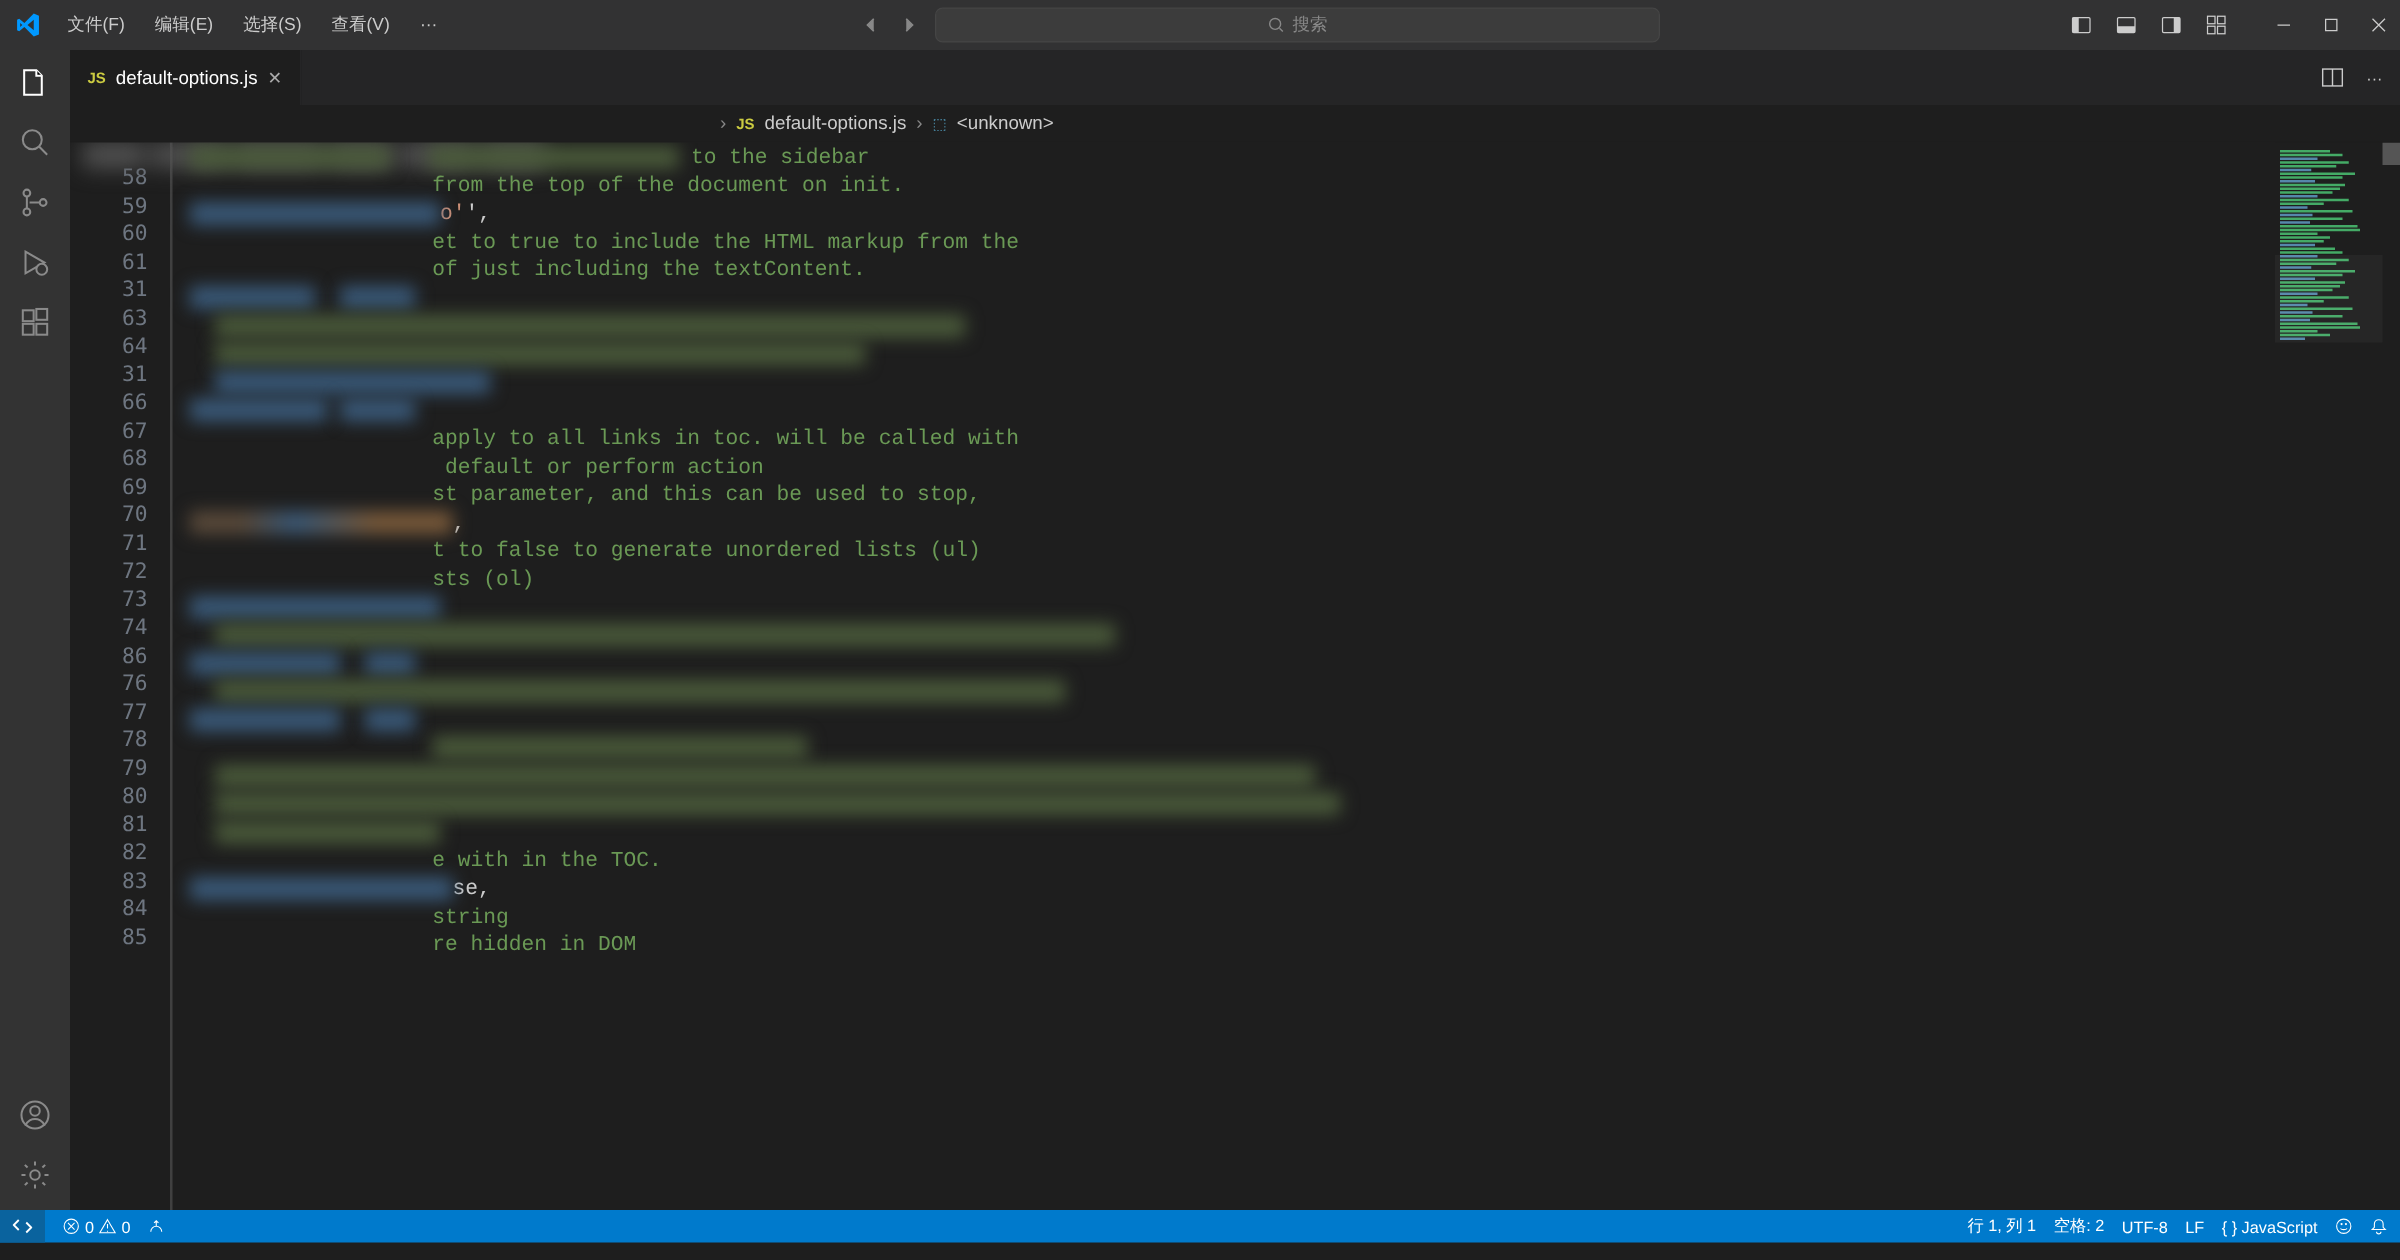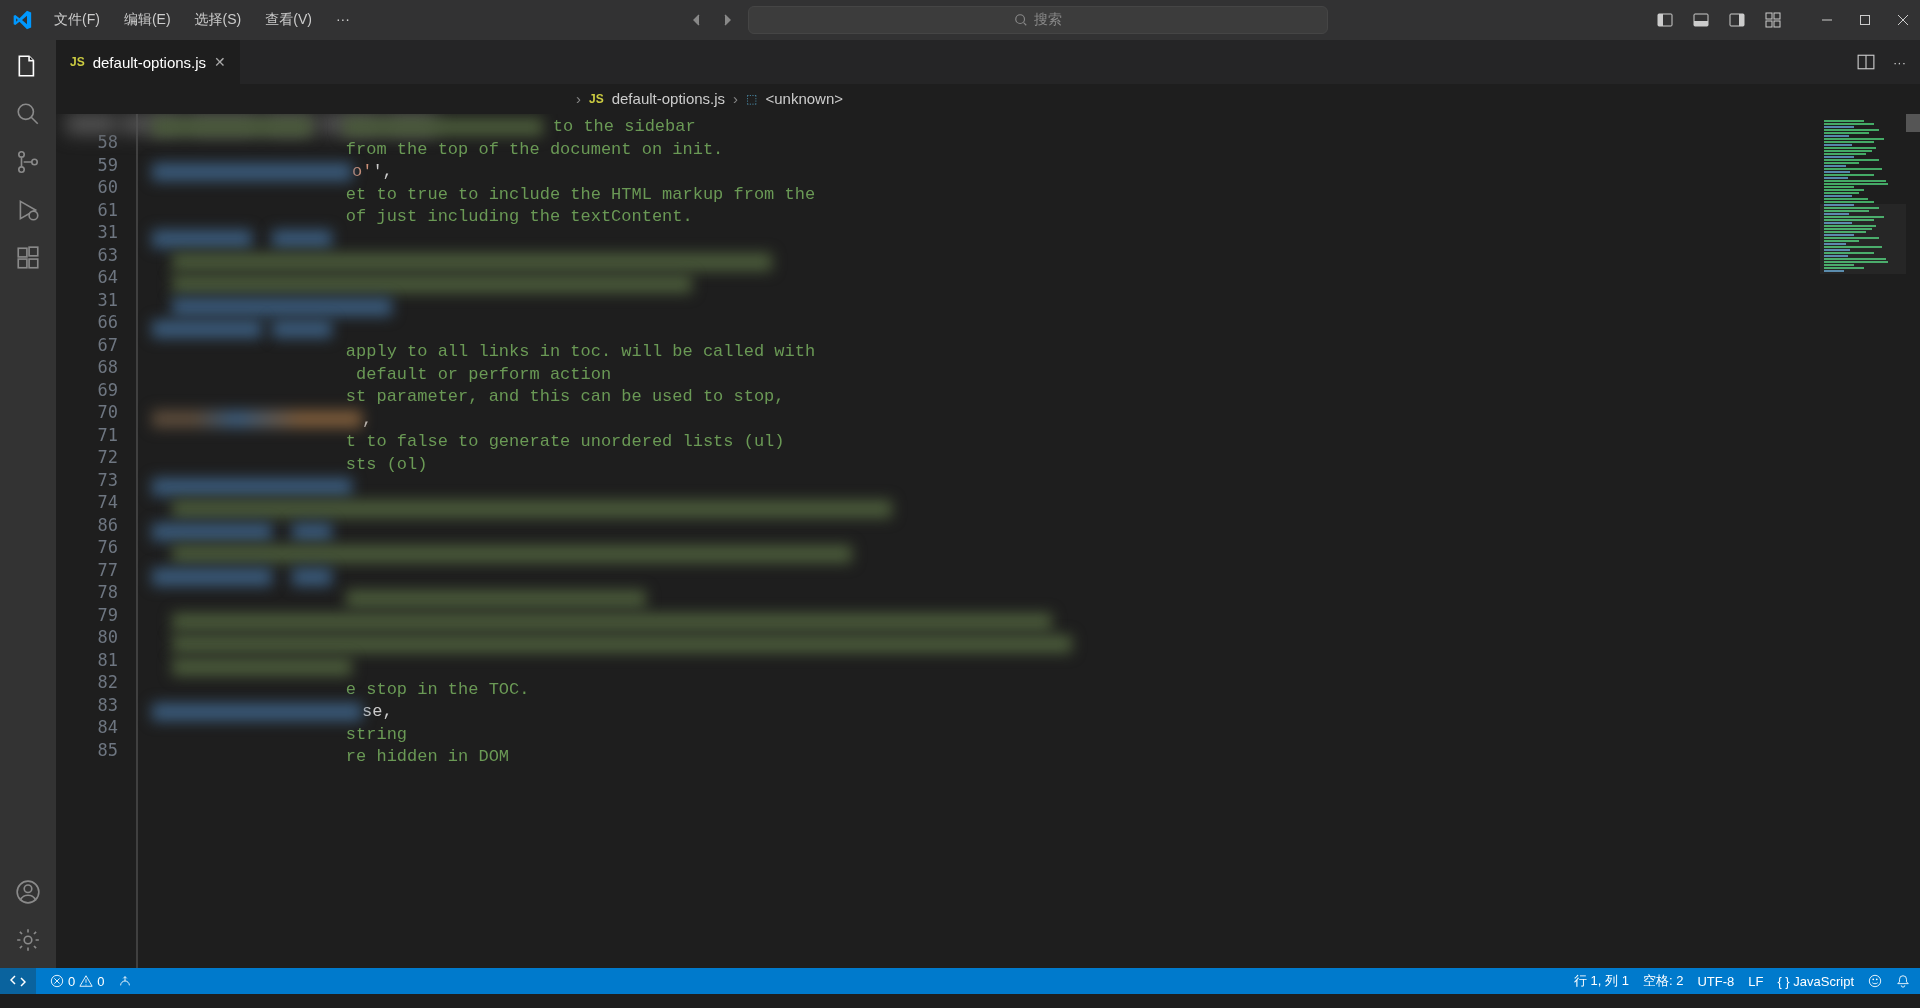--- a/index.html
+++ b/index.html
@@ -324,21 +324,21 @@
         <div class="code-line">                   <span class="vis">sts (ol)</span></div>
         <div class="code-line"><span class="blur-blue" style="width:200px"></span></div>
         <div class="code-line">  <span class="blur-green" style="width:720px"></span></div>
         <div class="code-line"><span class="blur-blue" style="width:120px"></span>  <span class="blur-blue" style="width:40px"></span></div>
         <div class="code-line">  <span class="blur-green" style="width:680px"></span></div>
         <div class="code-line"><span class="blur-blue" style="width:120px"></span>  <span class="blur-blue" style="width:40px"></span></div>
         <div class="code-line">                   <span class="blur-green" style="width:300px"></span></div>
         <div class="code-line">  <span class="blur-green" style="width:880px"></span></div>
         <div class="code-line">  <span class="blur-green" style="width:900px"></span></div>
         <div class="code-line">  <span class="blur-green" style="width:180px"></span></div>
-        <div class="code-line">                   <span class="vis">e stop in the TOC.</span></div>
+        <div class="code-line">                   <span class="vis">e with in the TOC.</span></div>
         <div class="code-line"><span class="blur-blue" style="width:210px"></span><span class="punct">se</span><span class="punct">,</span></div>
         <div class="code-line">                   <span class="vis">string</span></div>
         <div class="code-line">                   <span class="vis">re hidden in DOM</span></div>
       </div>
 
       <div class="minimap">
         <div class="mm-scroll"></div>
         <div class="mm-slider"></div>
         <div class="minimap-content">
           <div class="mm-line">

